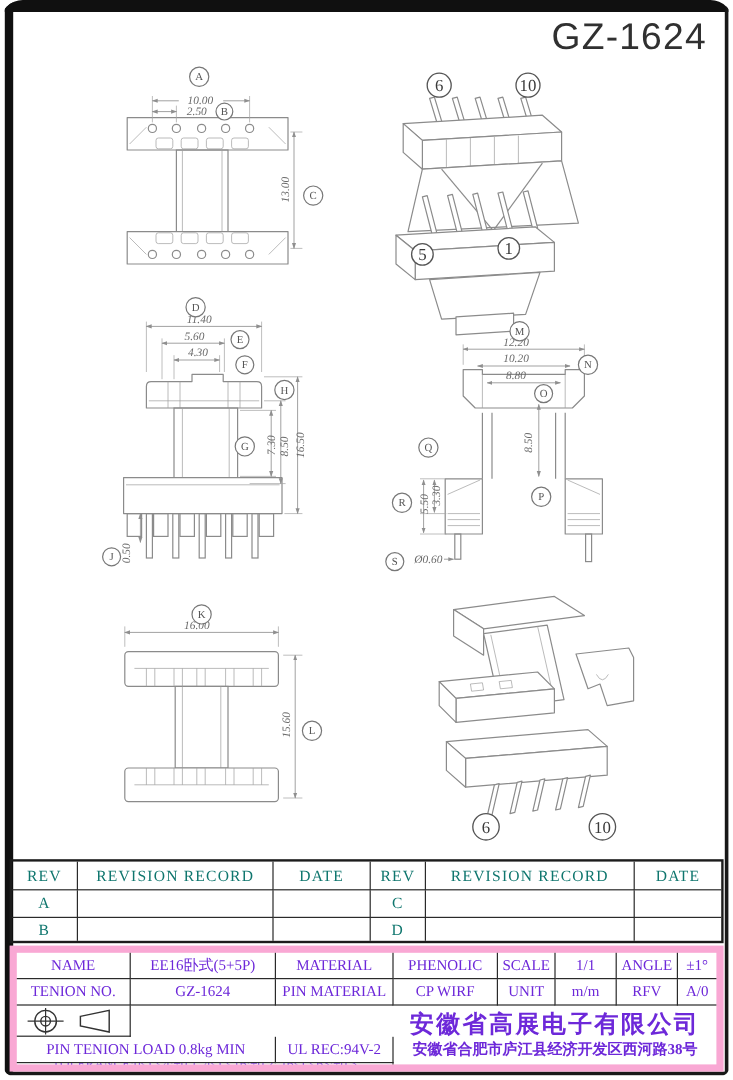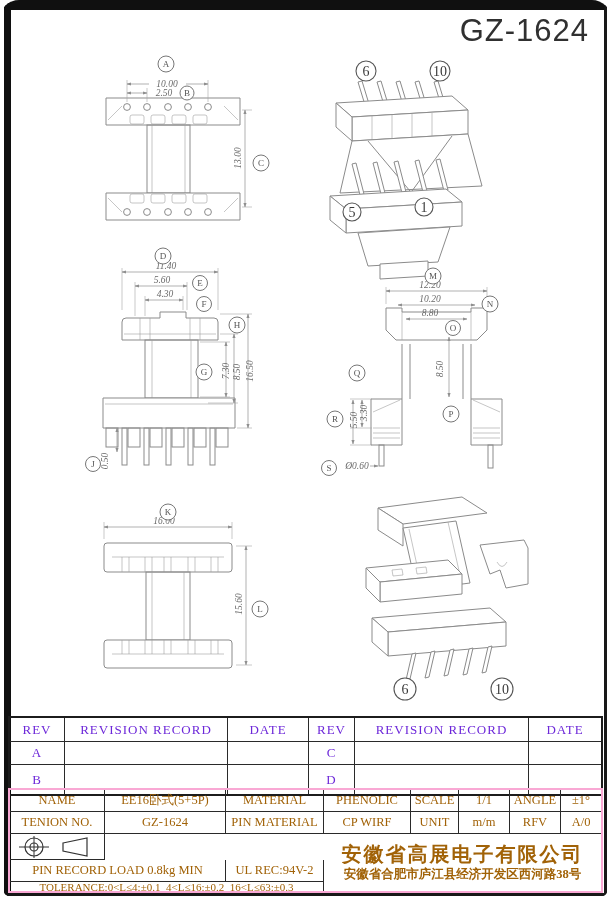--- a/index.html
+++ b/index.html
@@ -18,31 +18,31 @@
   .ol{fill:none;stroke:#8b8b8b;stroke-width:1;}
   .th{fill:none;stroke:#a0a0a0;stroke-width:.6;}
   .dim{fill:none;stroke:#8f8f8f;stroke-width:.7;}
   .ext{fill:none;stroke:#a5a5a5;stroke-width:.6;}
   .dtx{fill:#6a6a6a;font:italic 9.5px "Liberation Serif",serif;text-anchor:middle;}
   .lblc{fill:#fff;stroke:#777;stroke-width:1;}
   .lblt{fill:#555;font:9px "Liberation Serif",serif;text-anchor:middle;}
   .pinc{fill:#fff;stroke:#555;stroke-width:1.1;}
   .pint{fill:#3a3a3a;font:14px "Liberation Serif",serif;text-anchor:middle;}
   
-  #rev-table{position:absolute;left:8px;top:716px;width:595px;height:80px;display:grid;
+  #rev-table{position:absolute;left:8px;top:716px;width:595px;height:70px;display:grid;
     grid-template-columns:55px 163px 81px 46px 174px 1fr;grid-template-rows:24px 23px 1fr;
-    border:2px solid #1c1c1c;box-sizing:border-box;font-size:13px;color:#6d28d9;}
+    border:2px solid #1c1c1c;box-sizing:border-box;font-size:13px;color:#0f766e;}
   .rc{border-right:1px solid #2a2a2a;border-bottom:1px solid #2a2a2a;display:flex;
       align-items:center;justify-content:center;letter-spacing:1px;}
   .rc.noR{border-right:none;} .rc.noB{border-bottom:none;}
   
   #title-block{position:absolute;left:8px;top:788px;width:595px;height:105px;display:grid;
     grid-template-columns:95px 121px 98px 87px 48px 51px 51px 1fr;
     grid-template-rows:22px 22px 26px 22px 1fr;
-    border:2px solid #f9a8d4;box-sizing:border-box;font-size:12.5px;color:#a16207;}
+    border:6px solid #f9a8d4;box-sizing:border-box;font-size:12.5px;color:#6d28d9;}
   .tc{border-right:1px solid #2a2a2a;border-bottom:1px solid #2a2a2a;display:flex;
       align-items:center;justify-content:center;text-align:center;overflow:hidden;}
   .tc.noR{border-right:none;} .tc.noB{border-bottom:none;}
   .span2{grid-column:1/3;} .span3{grid-column:1/4;}
   #company-cell{grid-column:4/9;grid-row:3/6;flex-direction:column;border-right:none;border-bottom:none;}
   #company-name{font-weight:bold;font-size:20px;letter-spacing:2px;line-height:1.1;}
   #company-tel{font-size:10px;margin-top:1px;}
   #company-addr{font-size:12.5px;font-weight:bold;margin-top:1px;}
   #general-tol{white-space:pre;font-size:11px;}
   .symcell svg{display:block;}
@@ -455,18 +455,18 @@
         <circle cx="19" cy="12" r="9" fill="none" stroke="#333" stroke-width="1.2"></circle>
         <circle cx="19" cy="12" r="4" fill="none" stroke="#333" stroke-width="1.2"></circle>
         <path d="M48,8 L72,3 L72,21 L48,16 Z" fill="none" stroke="#333" stroke-width="1.2"></path>
       </svg>
     </div>
     <div class="tc" id="company-cell">
       <div id="company-name">安徽省高展电子有限公司</div>
       <div id="company-addr">安徽省合肥市庐江县经济开发区西河路38号</div>
     </div>
 
-    <div class="tc span2">PIN RECORD LOAD 0.8kg MIN</div>
+    <div class="tc span2">PIN TENION LOAD 0.8kg MIN</div>
     <div class="tc">UL REC:94V-2</div>
 
     <div class="tc span3 noB" id="general-tol">TOLERANCE:0&lt;L≤4:±0.1  4&lt;L≤16:±0.2  16&lt;L≤63:±0.3</div>
   </div>
 </div>
 
 </body></html>

